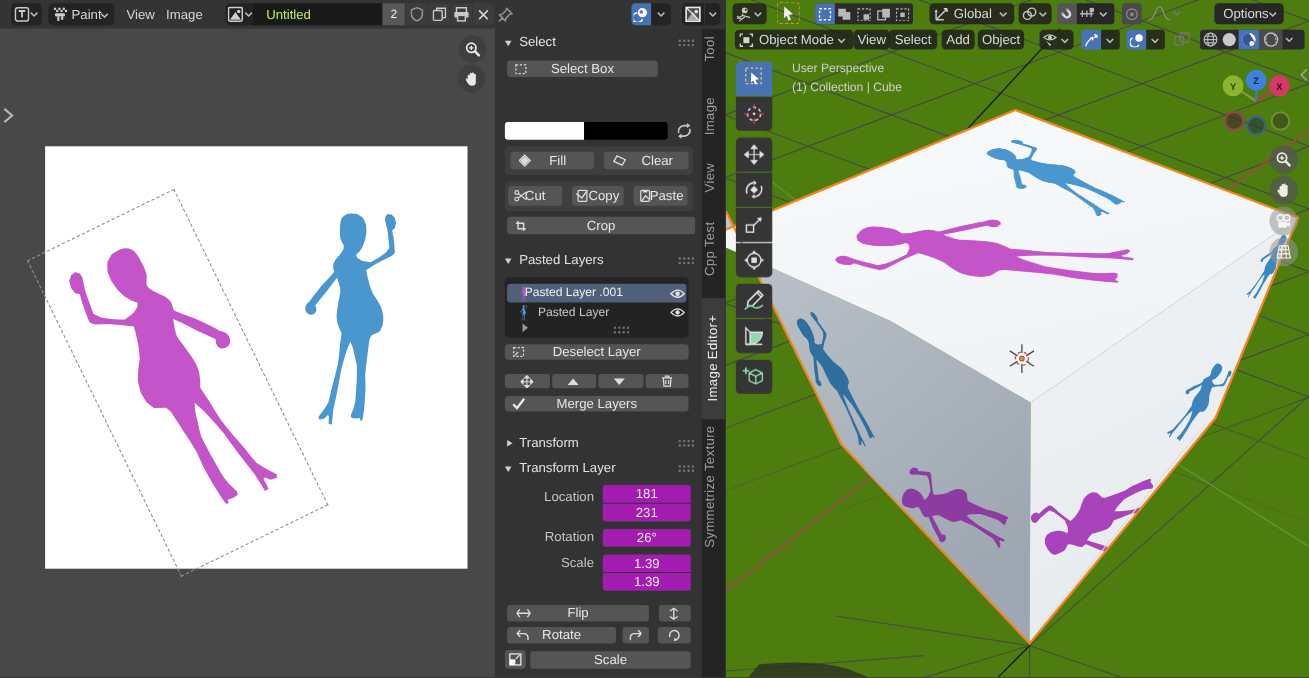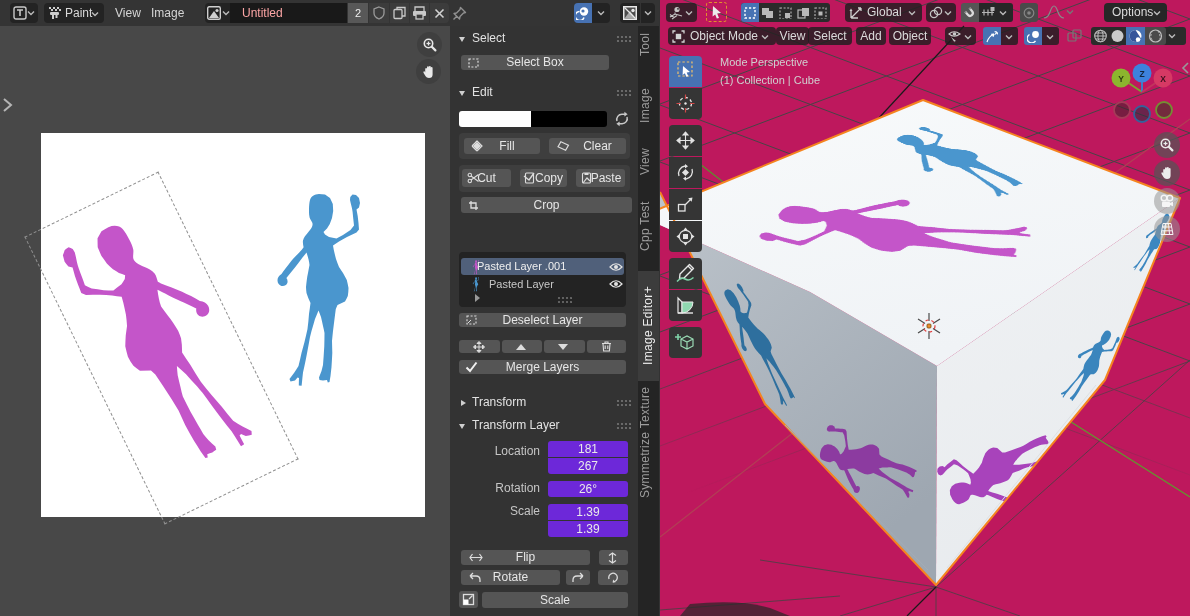--- a/index.html
+++ b/index.html
@@ -29,23 +29,23 @@
   .tri{position:absolute;left:11px;top:8px;width:0;height:0;border-left:5px solid #d0d0d0;
     border-top:3.5px solid transparent;border-bottom:3.5px solid transparent;}
   .trid{position:absolute;left:9px;top:9px;width:0;height:0;border-top:5px solid #d0d0d0;
     border-left:3.5px solid transparent;border-right:3.5px solid transparent;}
   .ptxt{position:absolute;left:22px;top:3px;}
   .grip{position:absolute;right:7px;width:15px;height:8px;opacity:.5;}
   .btn{position:absolute;background:#555555;border-radius:3px;color:#e6e6e6;font-size:12px;
     text-align:center;}
   .grp{position:absolute;background:#3e3e3e;border-radius:4px;}
   .lbl{position:absolute;color:#c5c5c5;font-size:12px;text-align:right;}
-  .fld{position:absolute;background:#6d28d9;color:#e9e9e9;font-size:12px;text-align:center;}
+  .fld{position:absolute;background:#a21caf;color:#e9e9e9;font-size:12px;text-align:center;}
   
-  #v3d{position:absolute;left:660px;top:0;width:530px;height:616px;background:#be185d;overflow:hidden;}
+  #v3d{position:absolute;left:660px;top:0;width:530px;height:616px;background:#4d7c0f;overflow:hidden;}
   #scene{position:absolute;left:0;top:0;}
   .pill{position:absolute;background:rgba(30,30,30,.82);border-radius:4px;color:#dadada;font-size:12px;}
   .vtext{position:absolute;color:#d0d0d0;font-size:11px;}
   #topface{position:absolute;left:0;top:0;width:376px;height:376px;transform-origin:0 0;
     transform:matrix3d(0.773621,-0.20546,0,0.000621, 0.444012,0.170136,0,-0.000629, 0,0,1,0, 20.6754,193.7219,0,0.941772);}
   .rbtn{position:absolute;width:26px;height:26px;border-radius:50%;background:rgba(85,85,85,.72);}
   .rbtn svg{position:absolute;left:5px;top:5px;}
 </style>
 </head>
 <body>
@@ -153,21 +153,21 @@
   <div class="hbtn" style="left:205px;width:25px;border-radius:4px 0 0 4px">
     <svg class="abs" style="left:2px;top:3px" width="14" height="14" viewBox="0 0 14 14">
             <rect x="0.7" y="0.7" width="12.6" height="12.6" rx="1.5" fill="none" stroke="#cfcfcf" stroke-width="1.4"></rect>
             <path d="M2,12 L7,5 L12,12 Z" fill="#cfcfcf"></path>
             <circle cx="10" cy="4.5" r="1.6" fill="#cfcfcf"></circle>
           </svg>
     <svg class="abs" style="left:17px;top:7px" width="8" height="6" viewBox="0 0 8 6">
             <path d="M1,1.5 L4,4.5 L7,1.5" fill="none" stroke="#bbb" stroke-width="1.4"></path>
           </svg>
   </div>
-  <div class="abs" style="left:230px;top:3px;width:117px;height:20px;background:#191919;color:#fca5a5;font-size:12px;line-height:20px;padding-left:12px">Untitled</div>
+  <div class="abs" style="left:230px;top:3px;width:117px;height:20px;background:#191919;color:#bef264;font-size:12px;line-height:20px;padding-left:12px">Untitled</div>
   <div class="abs" style="left:348px;top:3px;width:20px;height:20px;background:#585858;color:#efefef;font-size:11px;line-height:20px;text-align:center">2</div>
   <div class="abs" style="left:369px;top:3px;width:20px;height:20px;background:#3c3c3c">
     <svg class="abs" style="left:4px;top:3px" width="12" height="14" viewBox="0 0 12 14">
             <path d="M6,1 L11,3 L11,7 Q11,11 6,13 Q1,11 1,7 L1,3 Z" fill="none" stroke="#9a9a9a" stroke-width="1.3"></path>
           </svg>
   </div>
   <div class="abs" style="left:390px;top:3px;width:19px;height:20px;background:#3c3c3c">
     <svg class="abs" style="left:3px;top:3px" width="13" height="14" viewBox="0 0 13 14">
             <rect x="1" y="3.5" width="8" height="9" rx="1" fill="none" stroke="#c9c9c9" stroke-width="1.3"></rect>
             <path d="M4,3.5 L4,1.5 L12,1.5 L12,10 L9,10" fill="none" stroke="#c9c9c9" stroke-width="1.3"></path>
@@ -227,88 +227,88 @@
             <circle cx="6" cy="2" r="1.1"></circle>
             <circle cx="10" cy="2" r="1.1"></circle>
             <circle cx="14" cy="2" r="1.1"></circle>
             <circle cx="2" cy="6" r="1.1"></circle>
             <circle cx="6" cy="6" r="1.1"></circle>
             <circle cx="10" cy="6" r="1.1"></circle>
             <circle cx="14" cy="6" r="1.1"></circle>
           </g>
         </svg>
 </div>
-<div class="btn" style="left:11px;top:29px;width:148px;height:15px;line-height:15px">
+<div class="btn" style="left:11px;top:29px;width:137px;height:15px;line-height:15px">
   <svg class="abs" style="left:7px;top:2.5px" width="11" height="10" viewBox="0 0 11 10">
           <rect x="1" y="1" width="9" height="8" fill="none" stroke="#dcdcdc" stroke-width="1.2" stroke-dasharray="2 1.6"></rect>
         </svg>
   Select Box</div>
 
-<div class="phdr" style="top:56px">
+<div class="abs" style="left:9px;top:85px;width:72px;height:16px;background:#ffffff;border-radius:3px 0 0 3px"></div>
+<div class="abs" style="left:81px;top:85px;width:76px;height:16px;background:#000000;border-radius:0 3px 3px 0"></div>
+<svg class="abs" style="left:164px;top:85px" width="16" height="16" viewBox="0 0 16 16">
+        <path d="M3,10 A5.2,5.2 0 0 1 8,3.2 L11,3.2 M8,12.8 L5,12.8 M13,6 A5.2,5.2 0 0 1 8,12.8" fill="none" stroke="#c8c8c8" stroke-width="1.5"></path>
+        <path d="M10.4,0.8 L13.6,3.2 L10.4,5.6 Z" fill="#c8c8c8"></path>
+        <path d="M5.6,10.4 L2.4,12.8 L5.6,15.2 Z" fill="#c8c8c8"></path>
+      </svg>
+<div class="grp" style="left:9px;top:107px;width:171px;height:26px"></div>
+<div class="btn" style="left:14px;top:112px;width:76px;height:16px;line-height:16px">
+  <svg class="abs" style="left:7px;top:2px" width="13" height="12" viewBox="0 0 13 12">
+          <path d="M6,1 L11,6 L6.5,10.5 Q6,11 5.5,10.5 L1.5,6.5 Q1,6 1.5,5.5 Z M6,1 L4,3" fill="none" stroke="#ddd" stroke-width="1.2"></path>
+          <path d="M2,6 L6,2 L10,6 L6,10 Z" fill="#ddd"></path>
+        </svg>
+  <span style="margin-left:10px">Fill</span></div>
+<div class="btn" style="left:99px;top:112px;width:77px;height:16px;line-height:16px">
+  <svg class="abs" style="left:8px;top:2px" width="13" height="12" viewBox="0 0 13 12">
+          <path d="M4.5,1.5 L11.5,6 L8,10.5 L1,6 Z" fill="none" stroke="#ddd" stroke-width="1.2" transform="rotate(-8 6 6)"></path>
+        </svg>
+  <span style="margin-left:20px">Clear</span></div>
+<div class="grp" style="left:9px;top:139px;width:171px;height:27px"></div>
+<div class="btn" style="left:12px;top:143px;width:49px;height:18px;line-height:18px">
+  <svg class="abs" style="left:5px;top:3px" width="13" height="12" viewBox="0 0 13 12">
+          <circle cx="2.8" cy="3" r="1.7" fill="none" stroke="#ddd" stroke-width="1.1"></circle>
+          <circle cx="2.8" cy="9" r="1.7" fill="none" stroke="#ddd" stroke-width="1.1"></circle>
+          <path d="M4,4 L11.5,9.5 M4,8 L11.5,2.5" stroke="#ddd" stroke-width="1.1"></path>
+        </svg>
+  <span style="margin-left:0">Cut</span></div>
+<div class="btn" style="left:70px;top:143px;width:47px;height:18px;line-height:18px">
+  <svg class="abs" style="left:3px;top:3px" width="13" height="12" viewBox="0 0 13 12">
+          <rect x="2.5" y="1" width="8" height="10" rx="1" fill="none" stroke="#ddd" stroke-width="1.1"></rect>
+          <path d="M1,4 L6,8 L11,1" fill="none" stroke="#ddd" stroke-width="1.3"></path>
+        </svg>
+  <span style="margin-left:11px">Copy</span></div>
+<div class="btn" style="left:126px;top:143px;width:49px;height:18px;line-height:18px">
+  <svg class="abs" style="left:4px;top:3px" width="13" height="12" viewBox="0 0 13 12">
+          <rect x="2.5" y="1" width="8" height="10" rx="1" fill="none" stroke="#ddd" stroke-width="1.1"></rect>
+          <path d="M4.5,1 h4 v2 h-4 Z" fill="#ddd"></path>
+          <path d="M3,11 L7,6 L10,9" fill="none" stroke="#ddd" stroke-width="1.2"></path>
+        </svg>
+  <span style="margin-left:11px">Paste</span></div>
+<div class="btn" style="left:11px;top:171px;width:171px;height:16px;line-height:16px">
+  <svg class="abs" style="left:7px;top:3px" width="11" height="11" viewBox="0 0 11 11">
+          <path d="M3,1 L3,8 L10,8 M1,3 L8,3 L8,10" fill="none" stroke="#ddd" stroke-width="1.3"></path>
+        </svg>
+  Crop</div>
+
+<div class="phdr" style="top:200px">
         <span class="trid"></span>
-        <span class="ptxt">Edit</span>
+        <span class="ptxt">Pasted Layers</span>
   <svg class="grip" style="top:7px" viewBox="0 0 15 8">
           <g fill="#bbb">
             <circle cx="2" cy="2" r="1.1"></circle>
             <circle cx="6" cy="2" r="1.1"></circle>
             <circle cx="10" cy="2" r="1.1"></circle>
             <circle cx="14" cy="2" r="1.1"></circle>
             <circle cx="2" cy="6" r="1.1"></circle>
             <circle cx="6" cy="6" r="1.1"></circle>
             <circle cx="10" cy="6" r="1.1"></circle>
             <circle cx="14" cy="6" r="1.1"></circle>
           </g>
         </svg>
 </div>
-<div class="abs" style="left:9px;top:85px;width:72px;height:16px;background:#ffffff;border-radius:3px 0 0 3px"></div>
-<div class="abs" style="left:81px;top:85px;width:76px;height:16px;background:#000000;border-radius:0 3px 3px 0"></div>
-<svg class="abs" style="left:164px;top:85px" width="16" height="16" viewBox="0 0 16 16">
-        <path d="M3,10 A5.2,5.2 0 0 1 8,3.2 L11,3.2 M8,12.8 L5,12.8 M13,6 A5.2,5.2 0 0 1 8,12.8" fill="none" stroke="#c8c8c8" stroke-width="1.5"></path>
-        <path d="M10.4,0.8 L13.6,3.2 L10.4,5.6 Z" fill="#c8c8c8"></path>
-        <path d="M5.6,10.4 L2.4,12.8 L5.6,15.2 Z" fill="#c8c8c8"></path>
-      </svg>
-<div class="grp" style="left:9px;top:107px;width:171px;height:26px"></div>
-<div class="btn" style="left:14px;top:112px;width:76px;height:16px;line-height:16px">
-  <svg class="abs" style="left:7px;top:2px" width="13" height="12" viewBox="0 0 13 12">
-          <path d="M6,1 L11,6 L6.5,10.5 Q6,11 5.5,10.5 L1.5,6.5 Q1,6 1.5,5.5 Z M6,1 L4,3" fill="none" stroke="#ddd" stroke-width="1.2"></path>
-          <path d="M2,6 L6,2 L10,6 L6,10 Z" fill="#ddd"></path>
-        </svg>
-  <span style="margin-left:10px">Fill</span></div>
-<div class="btn" style="left:99px;top:112px;width:77px;height:16px;line-height:16px">
-  <svg class="abs" style="left:8px;top:2px" width="13" height="12" viewBox="0 0 13 12">
-          <path d="M4.5,1.5 L11.5,6 L8,10.5 L1,6 Z" fill="none" stroke="#ddd" stroke-width="1.2" transform="rotate(-8 6 6)"></path>
-        </svg>
-  <span style="margin-left:20px">Clear</span></div>
-<div class="grp" style="left:9px;top:139px;width:171px;height:27px"></div>
-<div class="btn" style="left:12px;top:143px;width:49px;height:18px;line-height:18px">
-  <svg class="abs" style="left:5px;top:3px" width="13" height="12" viewBox="0 0 13 12">
-          <circle cx="2.8" cy="3" r="1.7" fill="none" stroke="#ddd" stroke-width="1.1"></circle>
-          <circle cx="2.8" cy="9" r="1.7" fill="none" stroke="#ddd" stroke-width="1.1"></circle>
-          <path d="M4,4 L11.5,9.5 M4,8 L11.5,2.5" stroke="#ddd" stroke-width="1.1"></path>
-        </svg>
-  <span style="margin-left:0">Cut</span></div>
-<div class="btn" style="left:70px;top:143px;width:47px;height:18px;line-height:18px">
-  <svg class="abs" style="left:3px;top:3px" width="13" height="12" viewBox="0 0 13 12">
-          <rect x="2.5" y="1" width="8" height="10" rx="1" fill="none" stroke="#ddd" stroke-width="1.1"></rect>
-          <path d="M1,4 L6,8 L11,1" fill="none" stroke="#ddd" stroke-width="1.3"></path>
-        </svg>
-  <span style="margin-left:11px">Copy</span></div>
-<div class="btn" style="left:126px;top:143px;width:49px;height:18px;line-height:18px">
-  <svg class="abs" style="left:4px;top:3px" width="13" height="12" viewBox="0 0 13 12">
-          <rect x="2.5" y="1" width="8" height="10" rx="1" fill="none" stroke="#ddd" stroke-width="1.1"></rect>
-          <path d="M4.5,1 h4 v2 h-4 Z" fill="#ddd"></path>
-          <path d="M3,11 L7,6 L10,9" fill="none" stroke="#ddd" stroke-width="1.2"></path>
-        </svg>
-  <span style="margin-left:11px">Paste</span></div>
-<div class="btn" style="left:11px;top:171px;width:171px;height:16px;line-height:16px">
-  <svg class="abs" style="left:7px;top:3px" width="11" height="11" viewBox="0 0 11 11">
-          <path d="M3,1 L3,8 L10,8 M1,3 L8,3 L8,10" fill="none" stroke="#ddd" stroke-width="1.3"></path>
-        </svg>
-  Crop</div>
-
 <div class="abs" style="left:9px;top:226px;width:167px;height:55px;background:#232323;border-radius:4px">
   <div class="abs" style="left:2px;top:6px;width:163px;height:17px;background:#50607a;border-radius:3px"></div>
   <svg class="abs" style="left:13px;top:7.5px" width="8" height="15" viewBox="-2 10 90 200">
           <use href="#dnc" fill="#c455c9"></use>
         </svg>
   <div class="abs" style="left:18px;top:8px;color:#efefef;font-size:11px">Pasted Layer .001</div>
   <svg class="abs" style="left:150px;top:10px" width="14" height="10" viewBox="0 0 14 10">
           <path d="M1,5 Q7,-1.5 13,5 Q7,11.5 1,5 Z" fill="none" stroke="#e2e2e2" stroke-width="1.2"></path>
           <circle cx="7" cy="5" r="2" fill="#e2e2e2"></circle>
         </svg>
@@ -389,21 +389,21 @@
             <circle cx="14" cy="2" r="1.1"></circle>
             <circle cx="2" cy="6" r="1.1"></circle>
             <circle cx="6" cy="6" r="1.1"></circle>
             <circle cx="14" cy="6" r="1.1"></circle>
             <circle cx="10" cy="6" r="1.1"></circle>
           </g>
         </svg>
 </div>
 <div class="lbl" style="left:20px;top:418px;width:70px">Location</div>
 <div class="fld" style="left:98px;top:415px;width:80px;height:16px;line-height:16px;border-radius:3px 3px 0 0">181</div>
-<div class="fld" style="left:98px;top:432px;width:80px;height:16px;line-height:16px;border-radius:0 0 3px 3px">267</div>
+<div class="fld" style="left:98px;top:432px;width:80px;height:16px;line-height:16px;border-radius:0 0 3px 3px">231</div>
 <div class="lbl" style="left:20px;top:455px;width:70px">Rotation</div>
 <div class="fld" style="left:98px;top:455px;width:80px;height:16px;line-height:16px;border-radius:3px">26°</div>
 <div class="lbl" style="left:20px;top:478px;width:70px">Scale</div>
 <div class="fld" style="left:98px;top:478px;width:80px;height:16px;line-height:16px;border-radius:3px 3px 0 0">1.39</div>
 <div class="fld" style="left:98px;top:495px;width:80px;height:16px;line-height:16px;border-radius:0 0 3px 3px">1.39</div>
 <div class="btn" style="left:11px;top:524px;width:129px;height:15px;line-height:15px">
   <svg class="abs" style="left:8px;top:3px" width="14" height="9" viewBox="0 0 14 9">
           <path d="M3.5,1 L1,4.5 L3.5,8 M10.5,1 L13,4.5 L10.5,8 M1.5,4.5 H12.5" fill="none" stroke="#ddd" stroke-width="1.2"></path>
         </svg>
   Flip</div>
@@ -688,21 +688,21 @@
       </svg>
 <div class="abs" style="left:485px;top:27px;width:21px;height:18px;background:#4a4a4a;border-radius:0 3px 3px 0"></div>
 <svg class="abs" style="left:488px;top:29px" width="15" height="14" viewBox="0 0 15 14">
         <circle cx="7.5" cy="7" r="6" fill="none" stroke="#c0c0c0" stroke-width="1.2"></circle>
         <path d="M4,10.5 A6,6 0 0 1 4,3.5 M10,2 A12,12 0 0 1 12,10" stroke="#c0c0c0" stroke-width="1" fill="none" stroke-dasharray="2 1.6"></path>
       </svg>
 <svg class="abs" style="left:508px;top:33px" width="8" height="6" viewBox="0 0 8 6">
         <path d="M1,1.5 L4,4.5 L7,1.5" fill="none" stroke="#bbb" stroke-width="1.4"></path>
       </svg>
 
-<div class="vtext" style="left:60px;top:56px">Mode Perspective</div>
+<div class="vtext" style="left:60px;top:56px">User Perspective</div>
 <div class="vtext" style="left:60px;top:74px">(1) Collection | Cube</div>
 
 <div class="abs" style="left:9px;top:56px;width:33px;height:31px;background:#4772b3;border-radius:4px 4px 0 0">
   <svg class="abs" style="left:8px;top:5px" width="18" height="20" viewBox="0 0 18 20">
           <rect x="1" y="1" width="14" height="14" fill="none" stroke="#f0c26a" stroke-width="1.2" stroke-dasharray="2.4 2"></rect>
           <path d="M6,5 L13,11 L9.7,11.5 L11.2,15.2 L9.3,15.8 L7.9,12.2 L5.6,14 Z" fill="#fff"></path>
         </svg>
 </div>
 <div class="abs" style="left:9px;top:88px;width:33px;height:31px;background:#353535;border-radius:0 0 4px 4px">
   <svg class="abs" style="left:7px;top:6px" width="19" height="19" viewBox="0 0 19 19">

